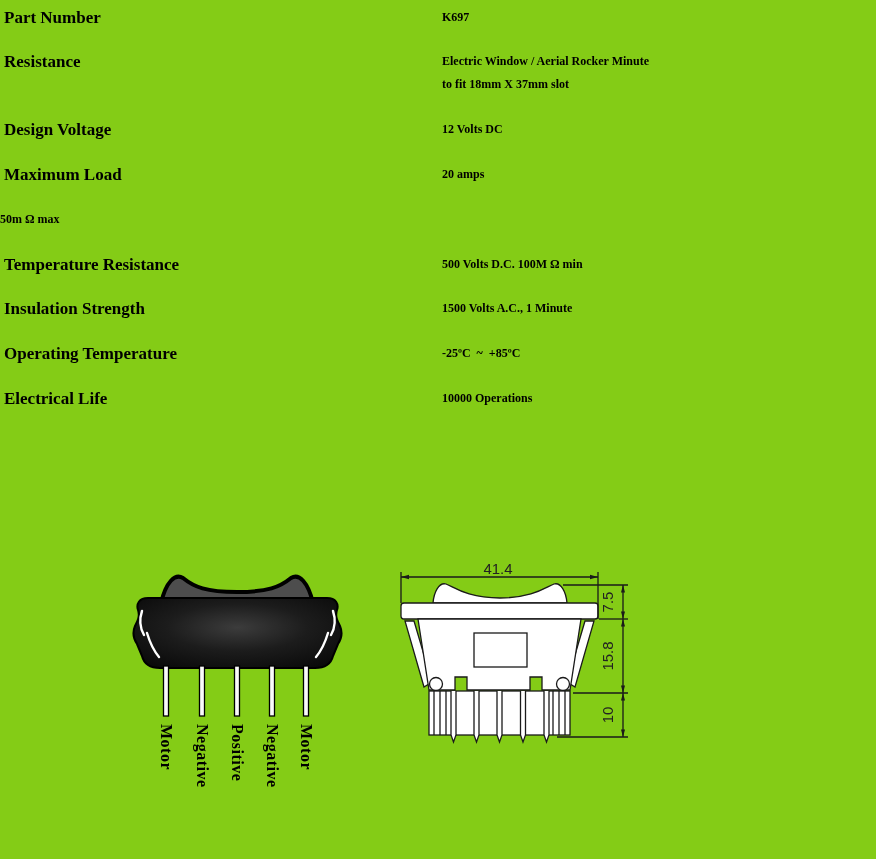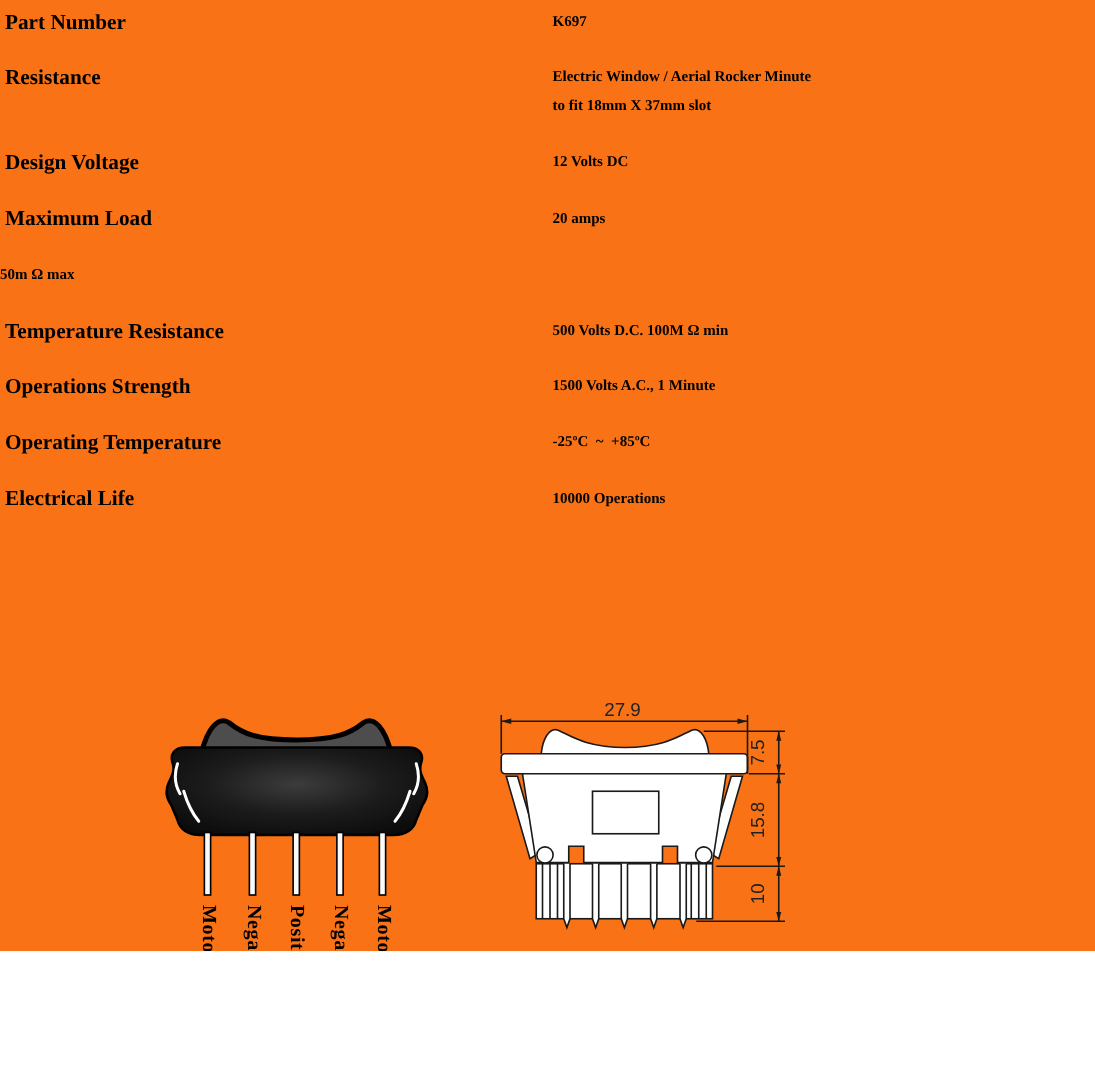--- a/index.html
+++ b/index.html
@@ -1,20 +1,20 @@
 <!DOCTYPE html>
 <html><head>
 <meta charset="utf-8">
 <style>
   * { margin:0; padding:0; box-sizing:border-box; }
   html,body { background:#ffffff; }
   .page {
     position:relative;
-    width:876px; height:761px;
-    background:#f97316;
+    width:876px; height:859px;
+    background:#84cc16;
     font-family:"Liberation Serif", serif;
     overflow:hidden;
   }
   
   .spec-table { position:absolute; left:0; top:0; width:876px; }
   .spec-row { position:absolute; left:0; display:flex; width:876px; }
   .spec-label {
     width:442px; padding-left:4px;
     font-weight:bold; font-size:17px; line-height:23px; color:#000;
   }
@@ -68,21 +68,21 @@
       <div class="spec-value">20 amps</div>
     </div>
     <div class="spec-row" style="top:208px">
       <div class="spec-value">50m Ω max</div>
     </div>
     <div class="spec-row" style="top:253px">
       <div class="spec-label">Temperature Resistance</div>
       <div class="spec-value">500 Volts D.C. 100M Ω min</div>
     </div>
     <div class="spec-row" style="top:297px">
-      <div class="spec-label">Operations Strength</div>
+      <div class="spec-label">Insulation Strength</div>
       <div class="spec-value">1500 Volts A.C., 1 Minute</div>
     </div>
     <div class="spec-row" style="top:342px">
       <div class="spec-label">Operating Temperature</div>
       <div class="spec-value">-25ºC &nbsp;~&nbsp; +85ºC</div>
     </div>
     <div class="spec-row" style="top:387px">
       <div class="spec-label">Electrical Life</div>
       <div class="spec-value">10000 Operations</div>
     </div>
@@ -176,19 +176,19 @@
         <path d="M 162,182 H 233"></path>
         <path d="M 228,30 V 182"></path>
         <polygon points="228,30 226,37.5 230,37.5" fill="#1a1a1a" stroke="none"></polygon>
         <polygon points="228,64 226,56.5 230,56.5" fill="#1a1a1a" stroke="none"></polygon>
         <polygon points="228,64 226,71.5 230,71.5" fill="#1a1a1a" stroke="none"></polygon>
         <polygon points="228,138 226,130.5 230,130.5" fill="#1a1a1a" stroke="none"></polygon>
         <polygon points="228,138 226,145.5 230,145.5" fill="#1a1a1a" stroke="none"></polygon>
         <polygon points="228,182 226,174.5 230,174.5" fill="#1a1a1a" stroke="none"></polygon>
       </g>
     </svg>
-    <span class="dim-text horiz" style="left:103px; top:13px">27.9</span>
+    <span class="dim-text horiz" style="left:103px; top:13px">41.4</span>
     <span class="dim-text vert" style="left:212px; top:47px">7.5</span>
     <span class="dim-text vert" style="left:212px; top:101px">15.8</span>
     <span class="dim-text vert" style="left:212px; top:160px">10</span>
   </div>
 
 </div>
 
 </body></html>

